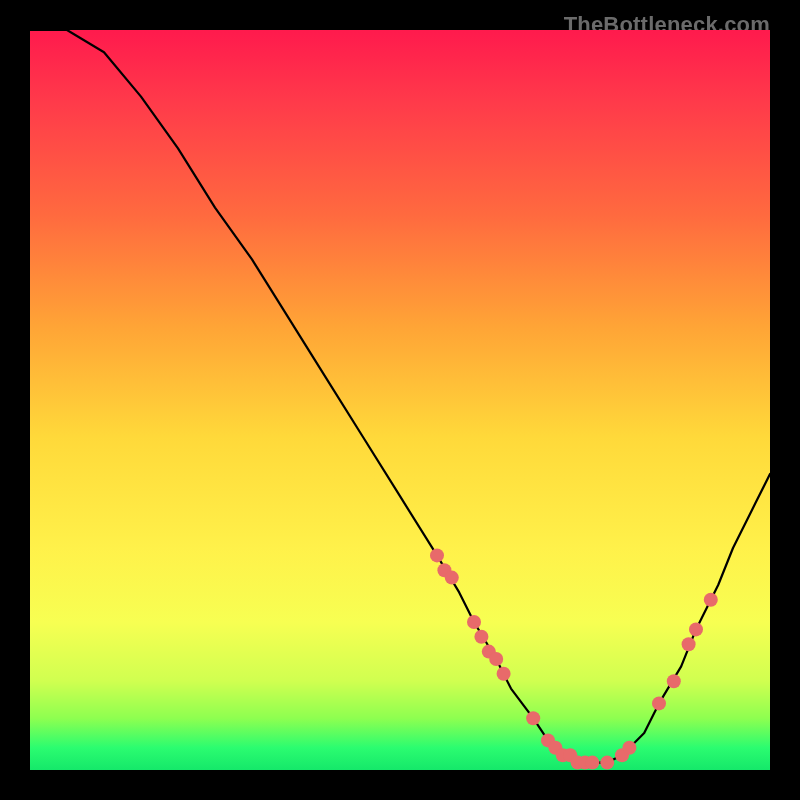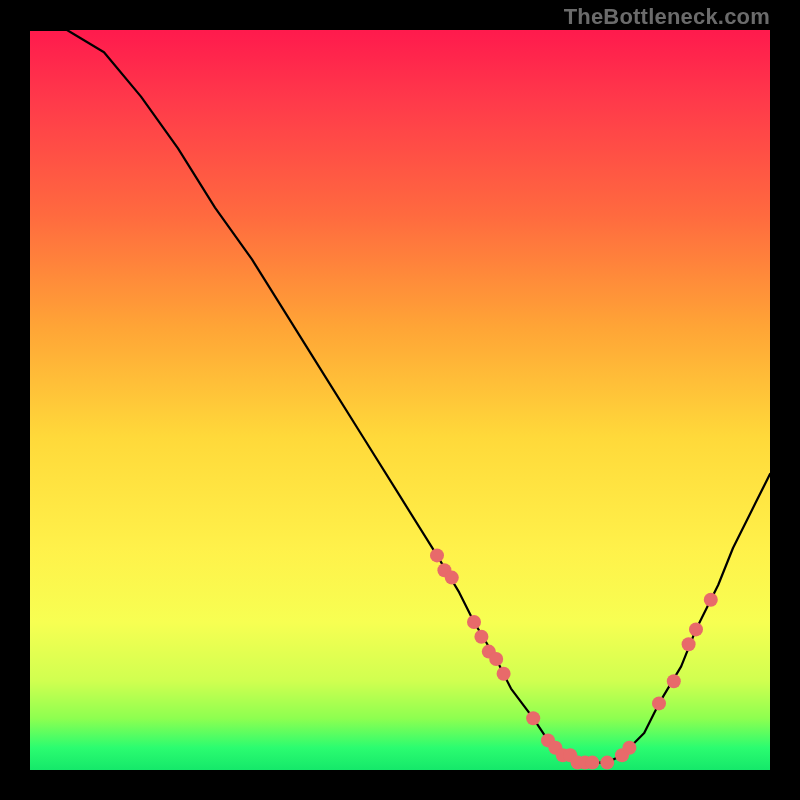--- a/index.html
+++ b/index.html
@@ -40,21 +40,21 @@
   }
   svg.curve {
     position: absolute;
     left: 0;
     top: 0;
     width: 740px;
     height: 740px;
   }
   .watermark {
     position: absolute;
-    top: 4px;
+    top: 12px;
     right: 30px;
     font-family: Arial, Helvetica, sans-serif;
     font-size: 22px;
     font-weight: bold;
     color: #6b6b6b;
     letter-spacing: 0.2px;
     user-select: none;
   }
 </style>
 </head>

